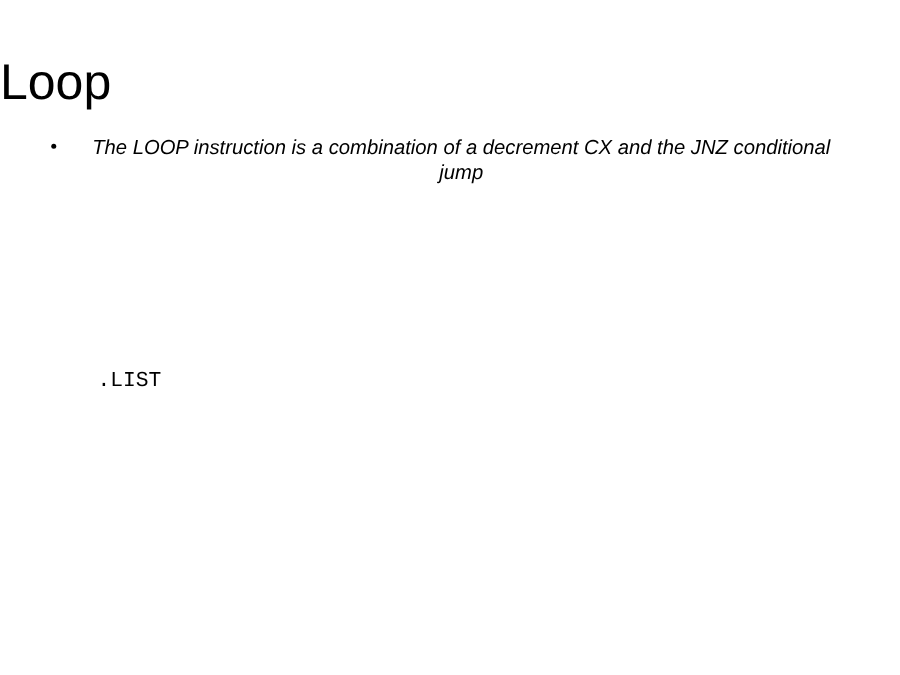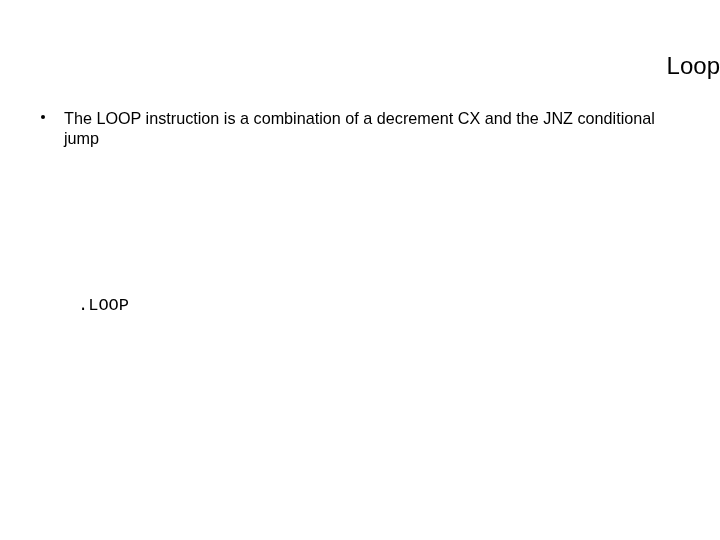--- a/index.html
+++ b/index.html
@@ -23,23 +23,23 @@
     width: 720px;
     height: 540px;
     background: #ffffff;
   }
 
   .slide-title {
     position: absolute;
     left: 0;
     top: 44px;
     width: 720px;
-    text-align: right;
+    text-align: left;
     font-family: "Liberation Sans", sans-serif;
-    font-size: 24px;
+    font-size: 40px;
     font-weight: 400;
     line-height: 44px;
     color: #000000;
     letter-spacing: 0px;
   }
 
   .body-block {
     position: absolute;
     left: 36px;
     top: 108px;
@@ -53,21 +53,22 @@
   }
 
   li.bullet {
     position: relative;
     padding-left: 28px;
     font-family: "Liberation Sans", sans-serif;
     font-size: 16.2px;
     line-height: 20.3px;
     color: #000000;
     margin: 0 12px 0 0;
-    text-align: left;
+    text-align: center;
+    font-style: italic;
   }
 
   li.bullet .bullet-dot {
     position: absolute;
     left: 5px;
     top: 7px;
     width: 4px;
     height: 4px;
     border-radius: 50%;
     background: #000000;
@@ -99,21 +100,21 @@
   <div class="body-block">
     <ul class="bullets">
       <li class="bullet">
         <span class="bullet-dot"></span>
         <span>The LOOP instruction is a combination of a decrement CX and the JNZ conditional jump</span>
       </li>
     </ul>
   </div>
 
   <div class="code-block">
-    <div class="code-line">.LOOP</div>
+    <div class="code-line">.LIST</div>
     
     
     
     
     
     
     
     
     
   </div>

